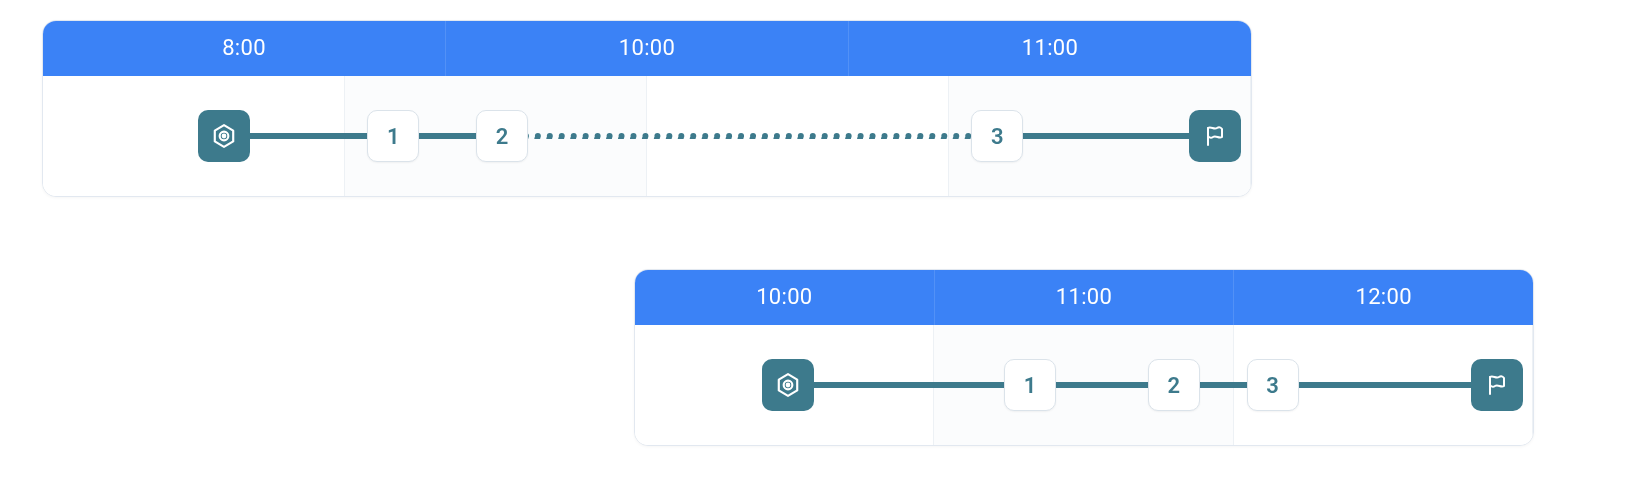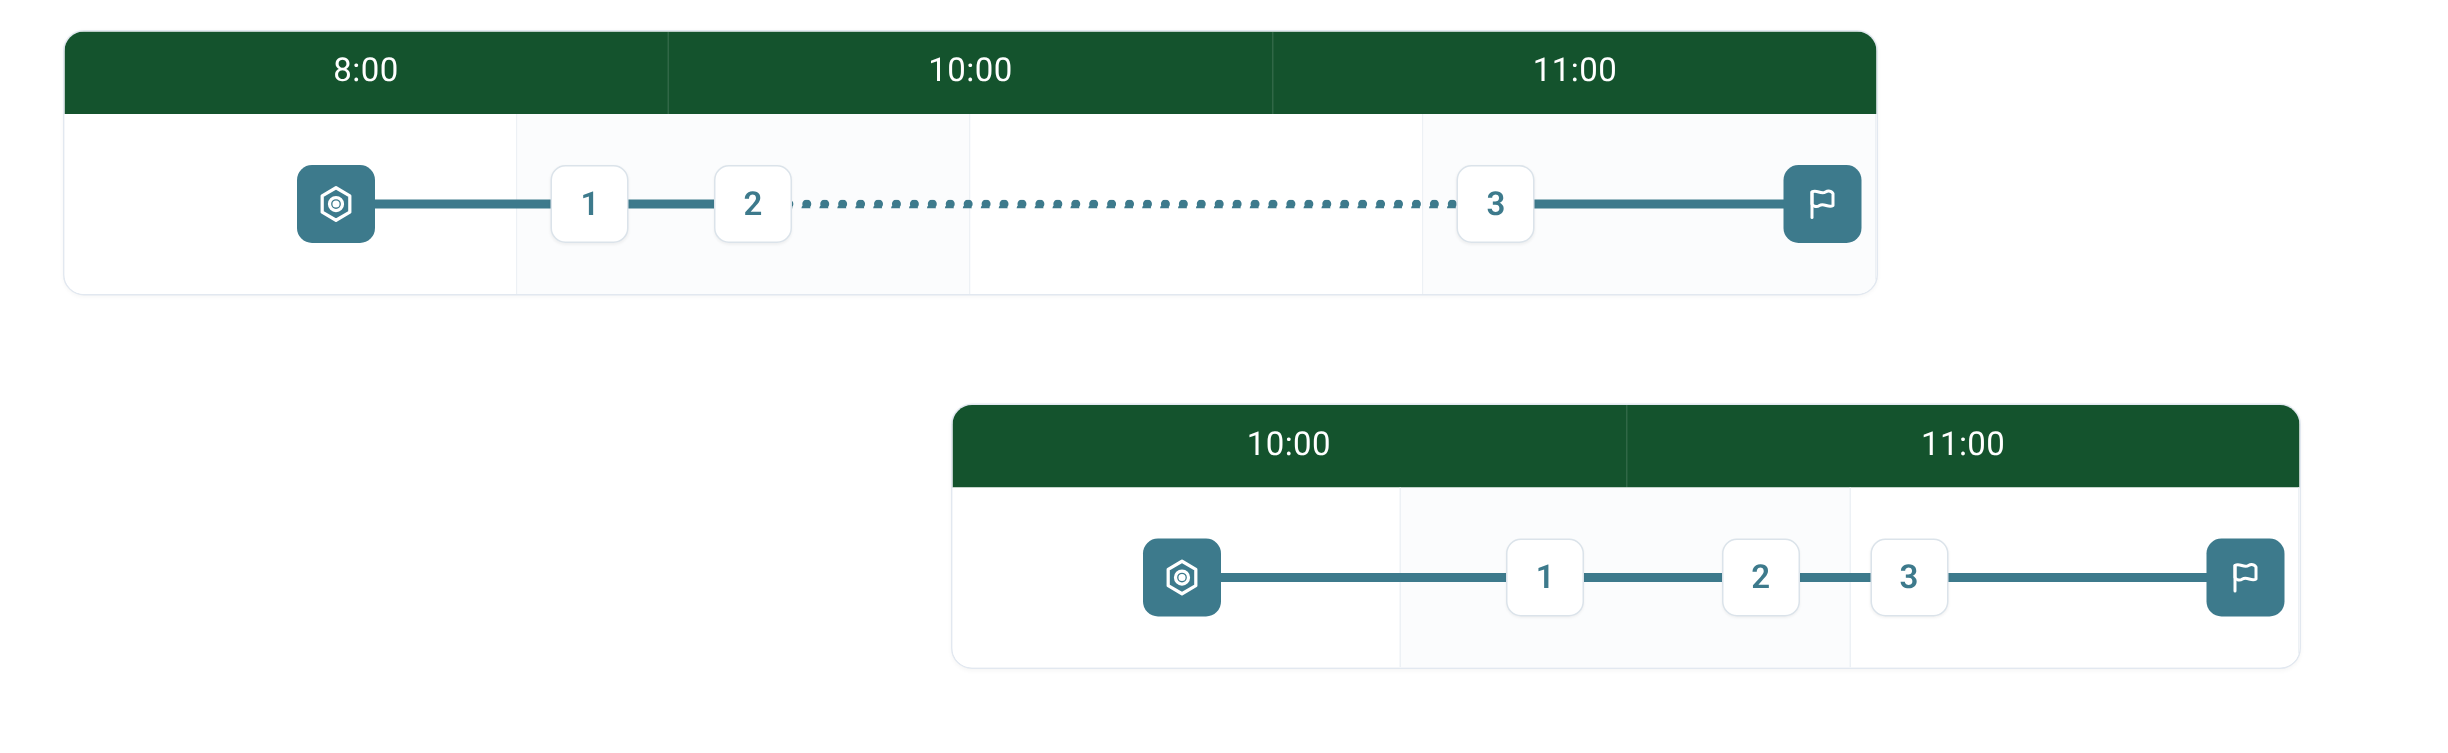--- a/index.html
+++ b/index.html
@@ -12,21 +12,21 @@
   }
   .timeline {
     border: 1px solid #e2e8f0;
     border-radius: 14px;
     overflow: hidden;
     box-shadow: 0 1px 3px rgba(0,0,0,0.04);
     background: #fff;
   }
   .timeline-header {
     display: flex;
-    background: #14532d;
+    background: #3b82f6;
   }
   .timeline-header .cell {
     flex: 1;
     text-align: center;
     color: #fff;
     font-size: 22px;
     padding: 14px 0 16px 0;
     border-right: 1px solid rgba(255,255,255,0.12);
     letter-spacing: 0.3px;
   }
@@ -135,20 +135,21 @@
     </div>
   </div>
 </div>
 
 <div style="height:72px;"></div>
 
 <div class="timeline" style="width:900px; margin-left:614px;">
   <div class="timeline-header">
     <div class="cell">10:00</div>
     <div class="cell">11:00</div>
+    <div class="cell">12:00</div>
   </div>
   <div class="timeline-body">
     <div class="col"></div>
     <div class="col"></div>
     <div class="col"></div>
     <div class="track">
       <div class="line" style="left:17%; width:27%;"></div>
       <div class="line" style="left:44%; width:16%;"></div>
       <div class="line" style="left:60%; width:11%;"></div>
       <div class="line" style="left:71%; width:25%;"></div>

